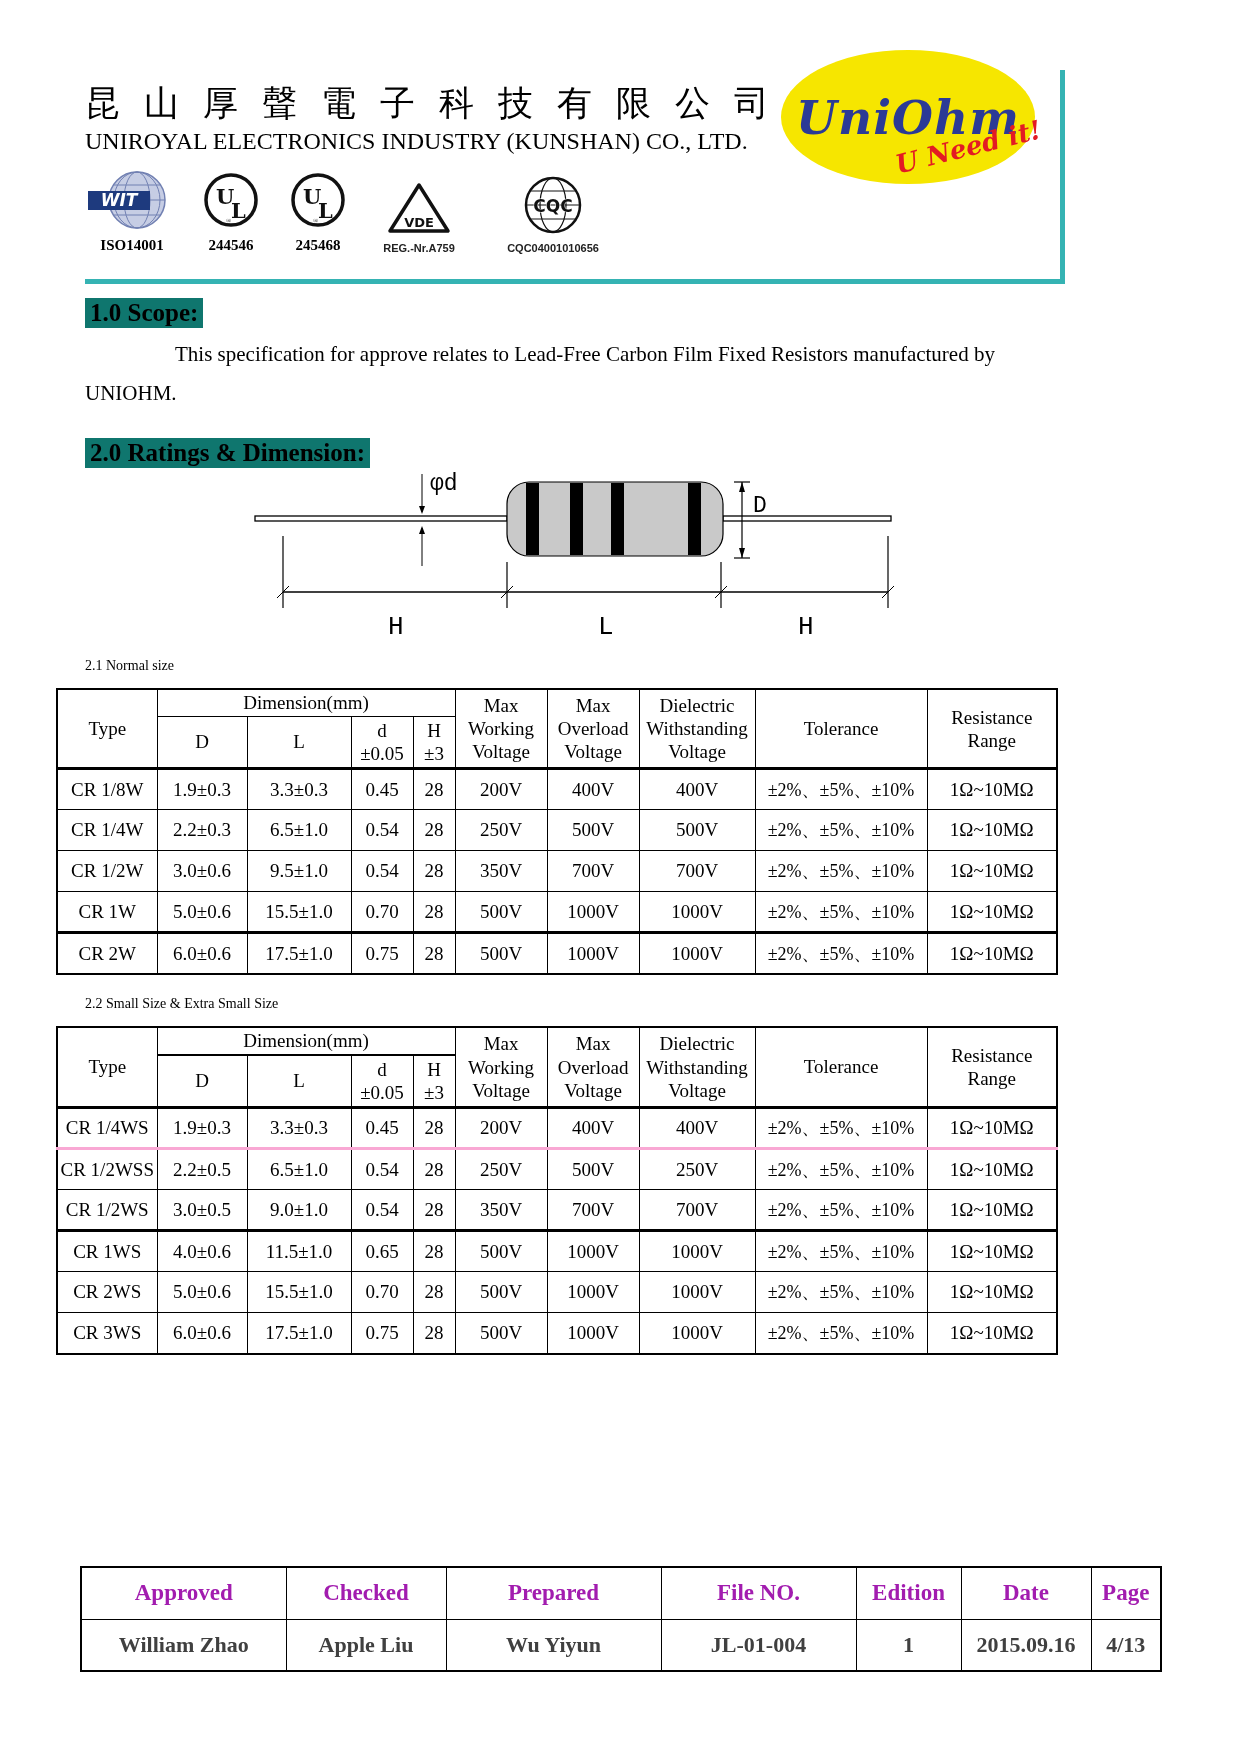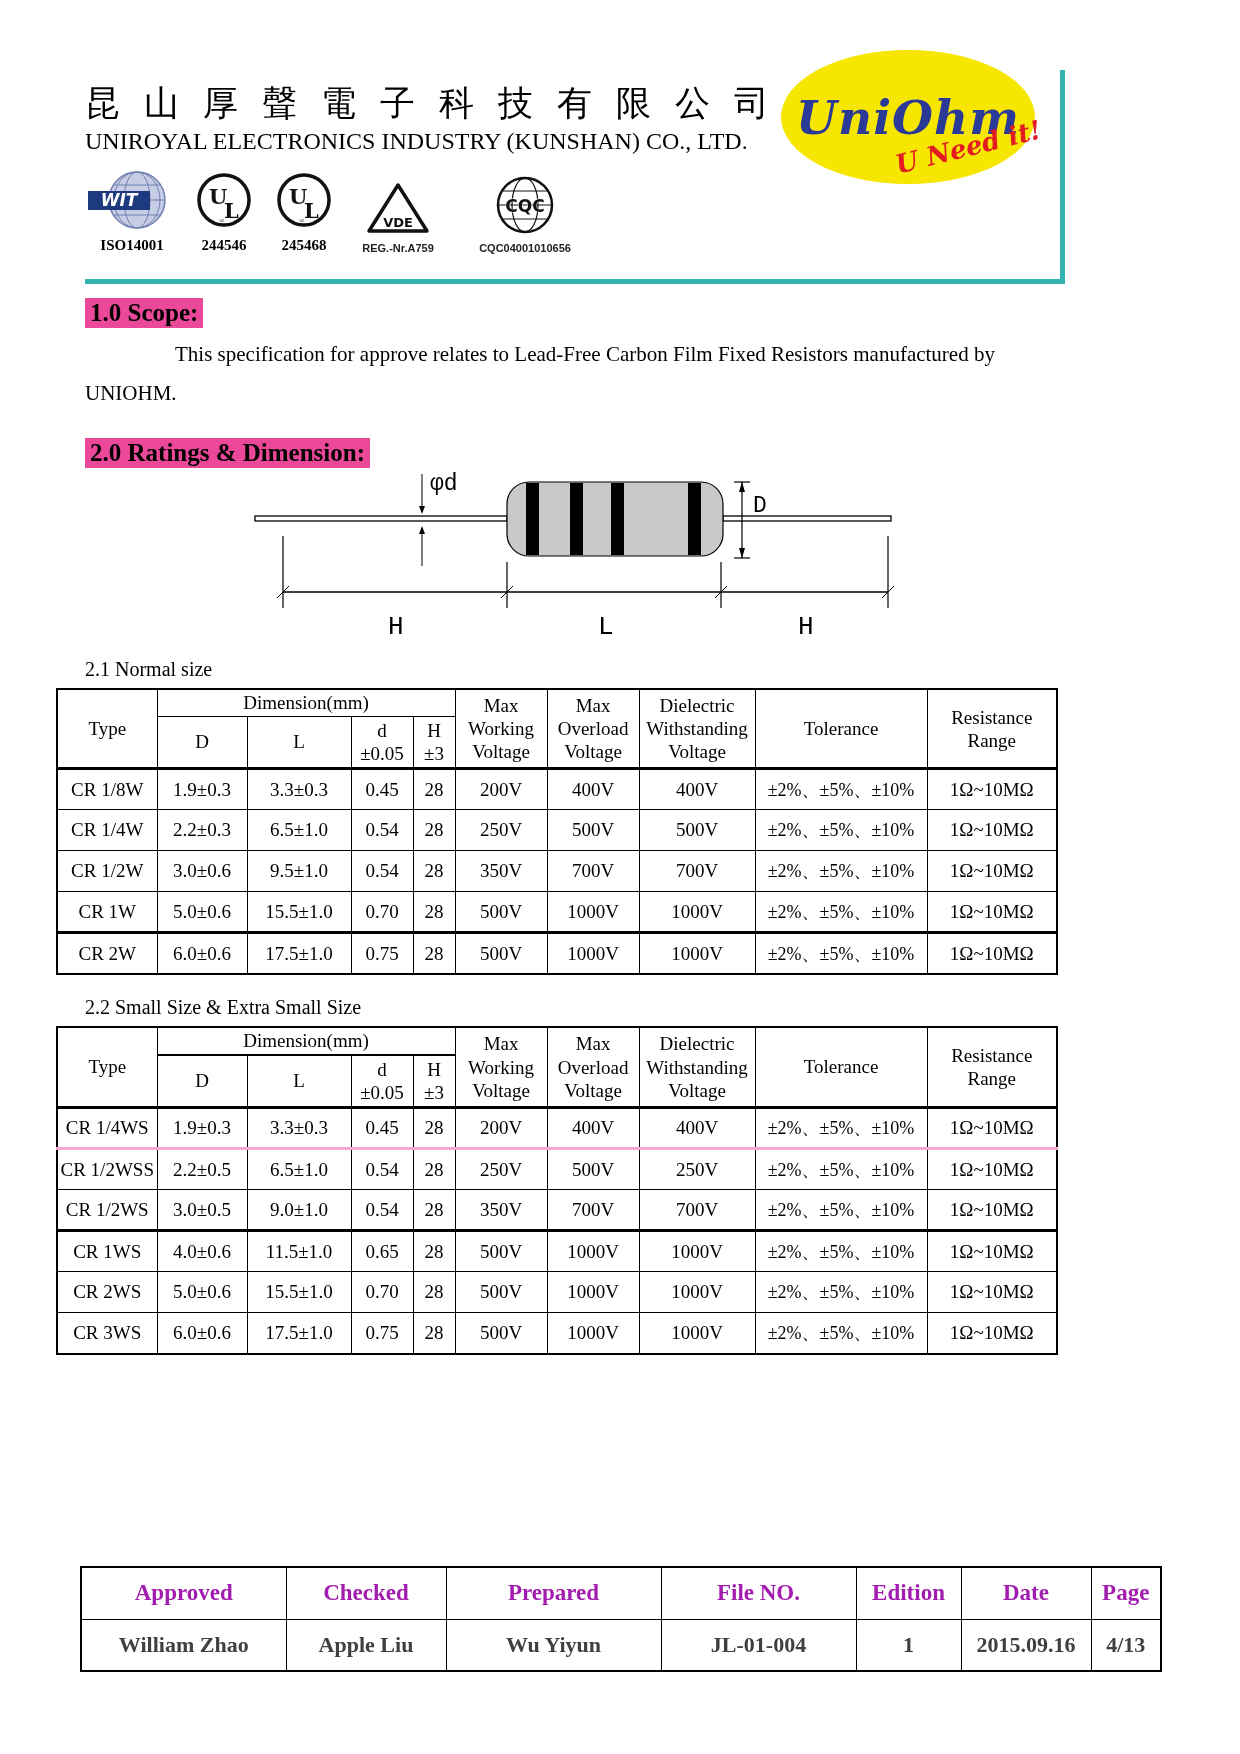--- a/index.html
+++ b/index.html
@@ -5,39 +5,39 @@
   * { margin:0; padding:0; box-sizing:border-box; }
   body { background:#888; font-family:"Liberation Serif", serif; }
   .page { position:relative; width:1240px; height:1754px; background:#ffffff; margin:0 auto; overflow:hidden; }
 
   
   .cn-title { position:absolute; left:85px; top:68px; font-size:35px; letter-spacing:24px; white-space:nowrap; color:#000; font-family:"DejaVu Serif", serif;margin-top:12px; }
   .en-title { position:absolute; left:85px; top:128px; font-size:24px; color:#000; }
   .uniohm { position:absolute; left:781px; top:50px; width:254px; height:134px; background:#f6e600; border-radius:50%; display:flex; align-items:center; justify-content:center; }
   .uniohm span { font-size:47px; font-weight:bold; font-style:italic; color:#2b3a96; font-family:"DejaVu Serif", serif; letter-spacing:1px; }
   .tagline { position:absolute; left:896px; top:150px; font-size:26px; font-weight:bold; font-style:italic; color:#e31b23; transform:rotate(-14deg); transform-origin:left center; font-family:"DejaVu Serif", serif; white-space:nowrap; }
-  .certs { position:absolute; left:83px; top:164px; display:flex; gap:9px; }
+  .certs { position:absolute; left:83px; top:164px; display:flex; gap:16px; }
   .cert { display:flex; flex-direction:column; align-items:center; justify-content:flex-end; height:90px; }
   .cert .lbl { font-weight:bold; font-size:15px; margin-top:4px; font-family:"Liberation Serif", serif; white-space:nowrap; }
   .cert .lbl.small { font-size:11px; font-family:"Liberation Sans", sans-serif; color:#222; }
   .v-rule { position:absolute; left:1060px; top:70px; width:5px; height:214px; background:#35b3b3; }
   .h-rule { position:absolute; left:85px; top:279px; width:980px; height:5px; background:#35b3b3; }
 
   
-  .sec-head { position:absolute; font-size:25px; font-weight:bold; background:#ec4899; padding:1px 5px; }
+  .sec-head { position:absolute; font-size:25px; font-weight:bold; background:#0f766e; padding:1px 5px; }
   .scope-head { left:85px; top:298px; }
   .scope-line1 { position:absolute; left:85px; top:342px; width:995px; font-size:21px; text-indent:90px; }
   .scope-line2 { position:absolute; left:85px; top:381px; font-size:21px; }
   .ratings-head { left:85px; top:438px; }
 
   
   .diagram { position:absolute; left:250px; top:466px; }
 
   
-  .tbl-caption { position:absolute; font-size:20px; color:#000; }
+  .tbl-caption { position:absolute; font-size:14px; color:#000; }
   .cap1 { left:85px; top:658px; }
   .cap2 { left:85px; top:996px; }
   table.spec { position:absolute; border-collapse:collapse; table-layout:fixed; width:1000px; }
   .t1 { left:56px; top:688px; }
   .t2 { left:56px; top:1026px; }
   table.spec th, table.spec td { border:1px solid #000; text-align:center; vertical-align:middle; font-weight:normal; font-size:19px; padding:2px 2px; }
   table.spec { border:2px solid #000; }
   table.spec thead tr:last-child th { border-bottom:3px solid #000; }
   table.spec th[rowspan] { border-bottom:3px solid #000; }
   table.spec tbody td { height:41px; }

